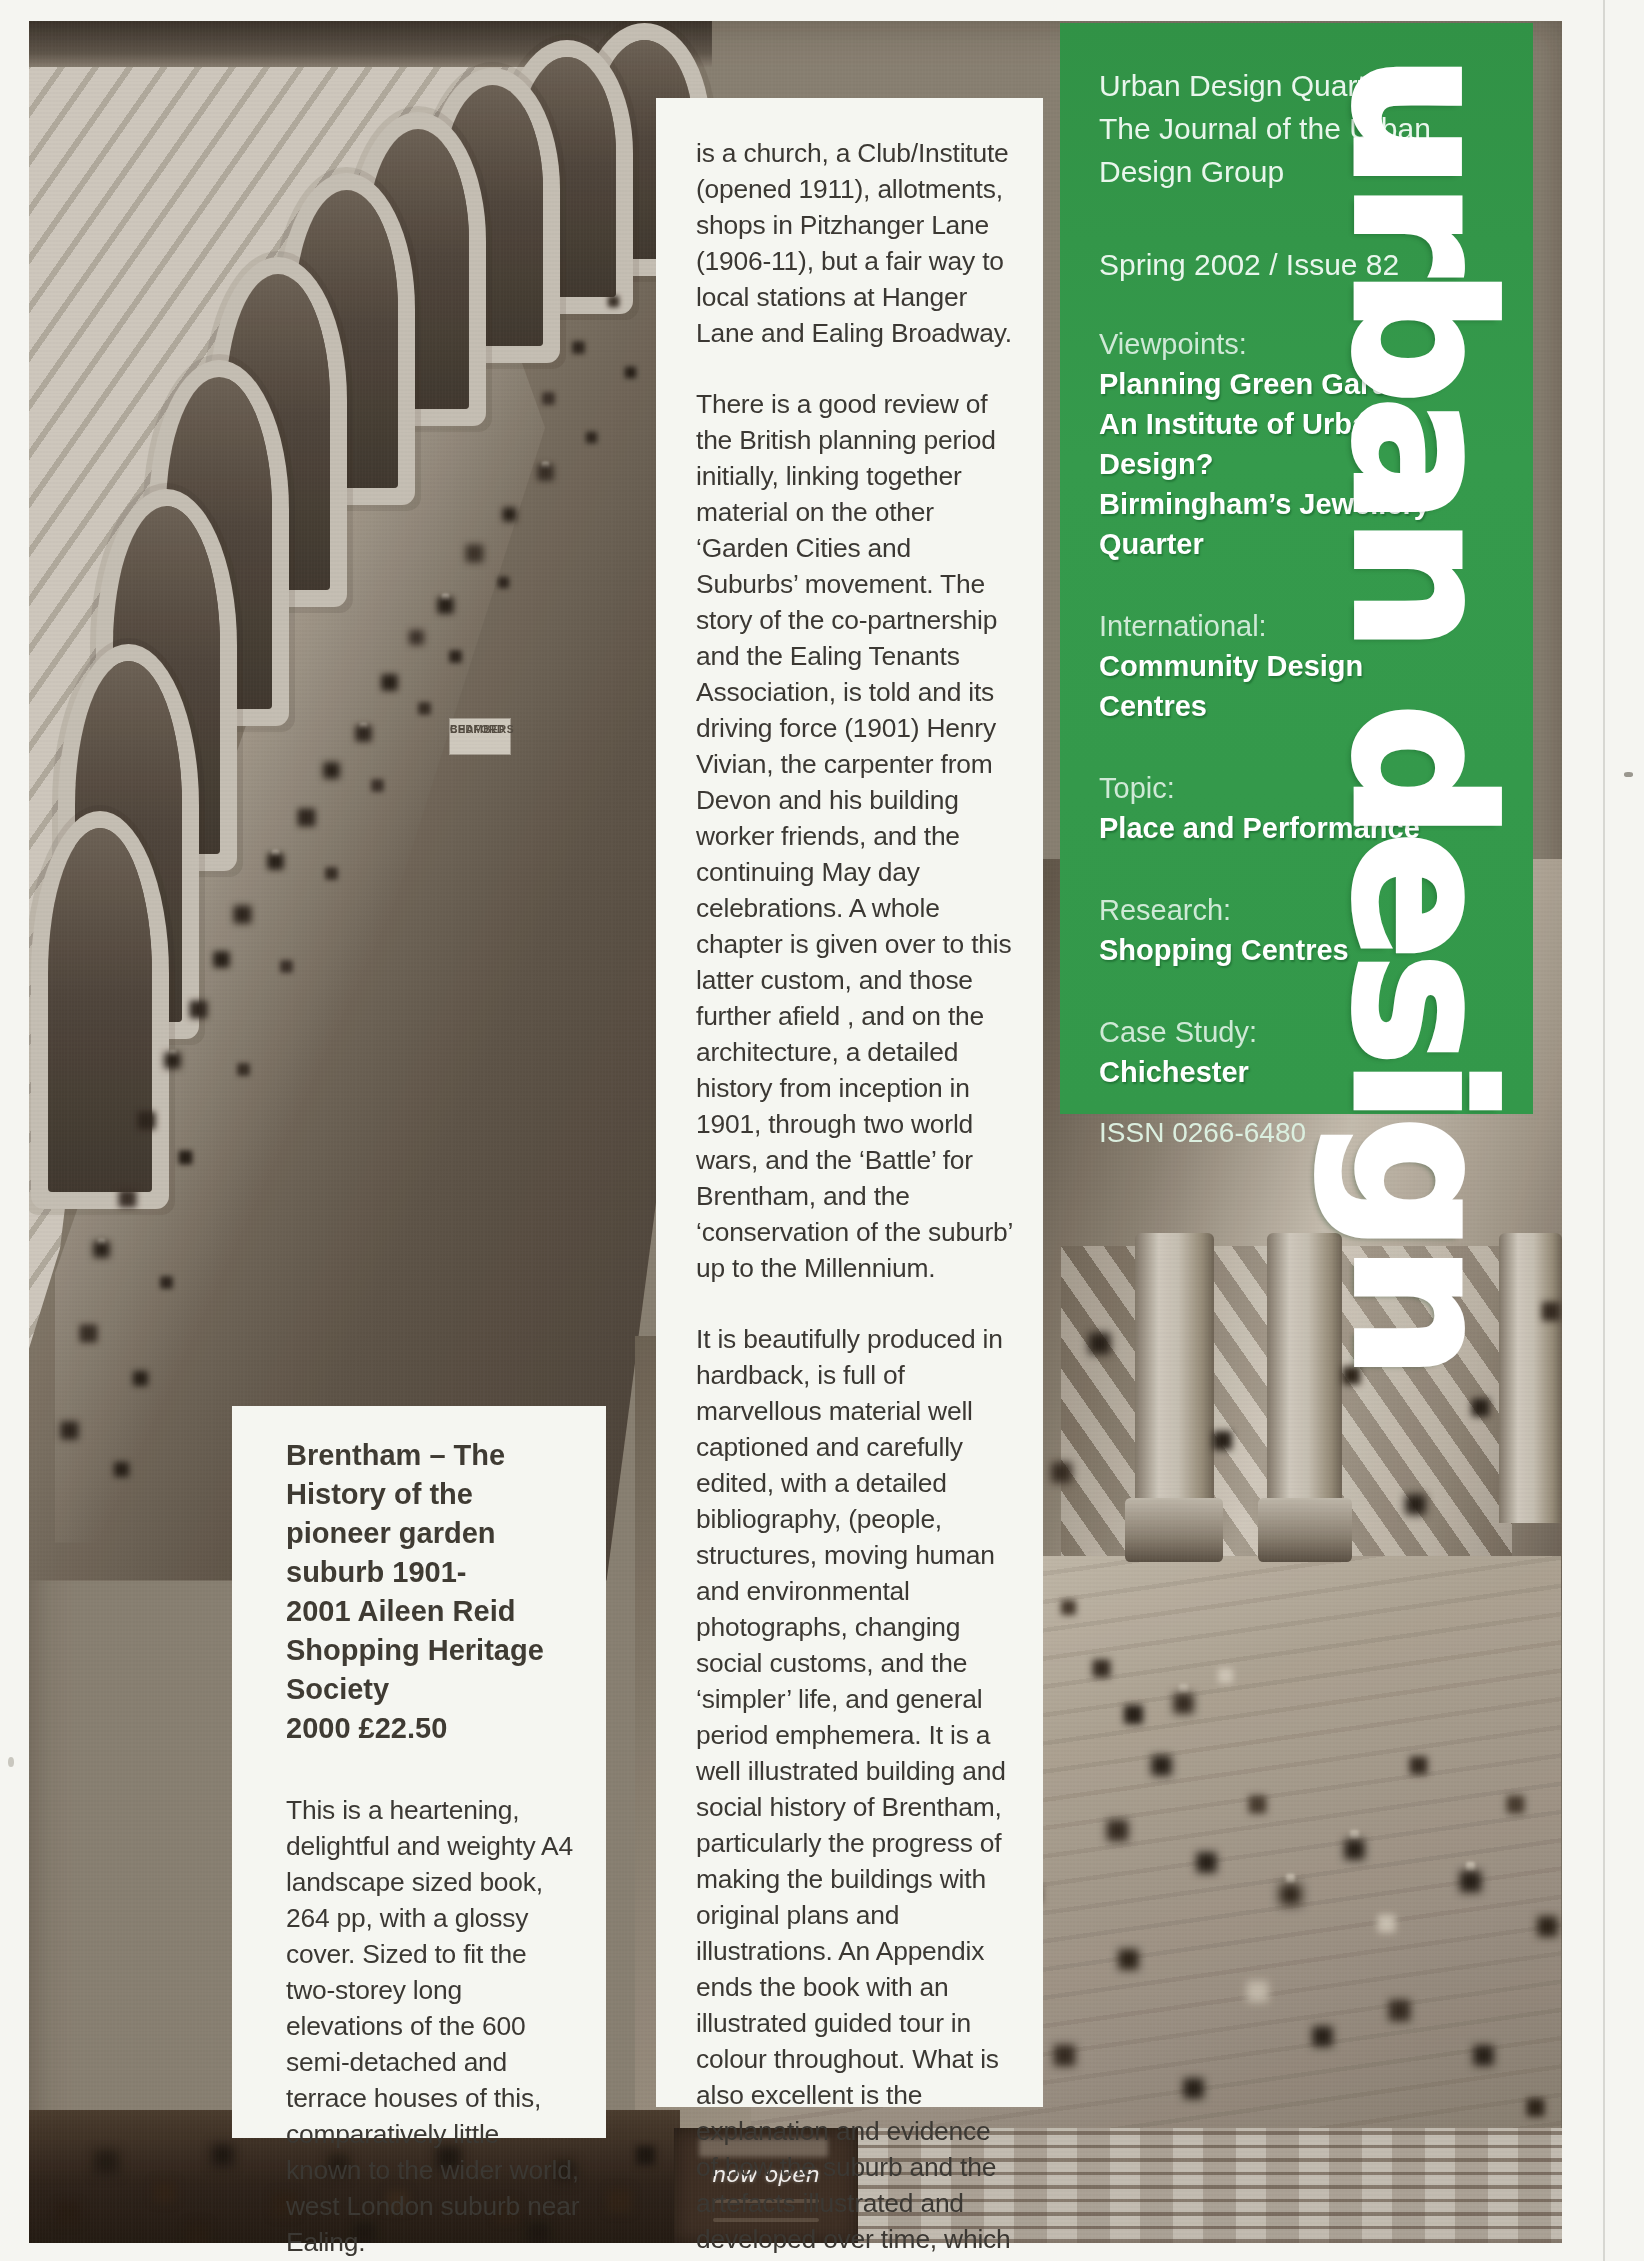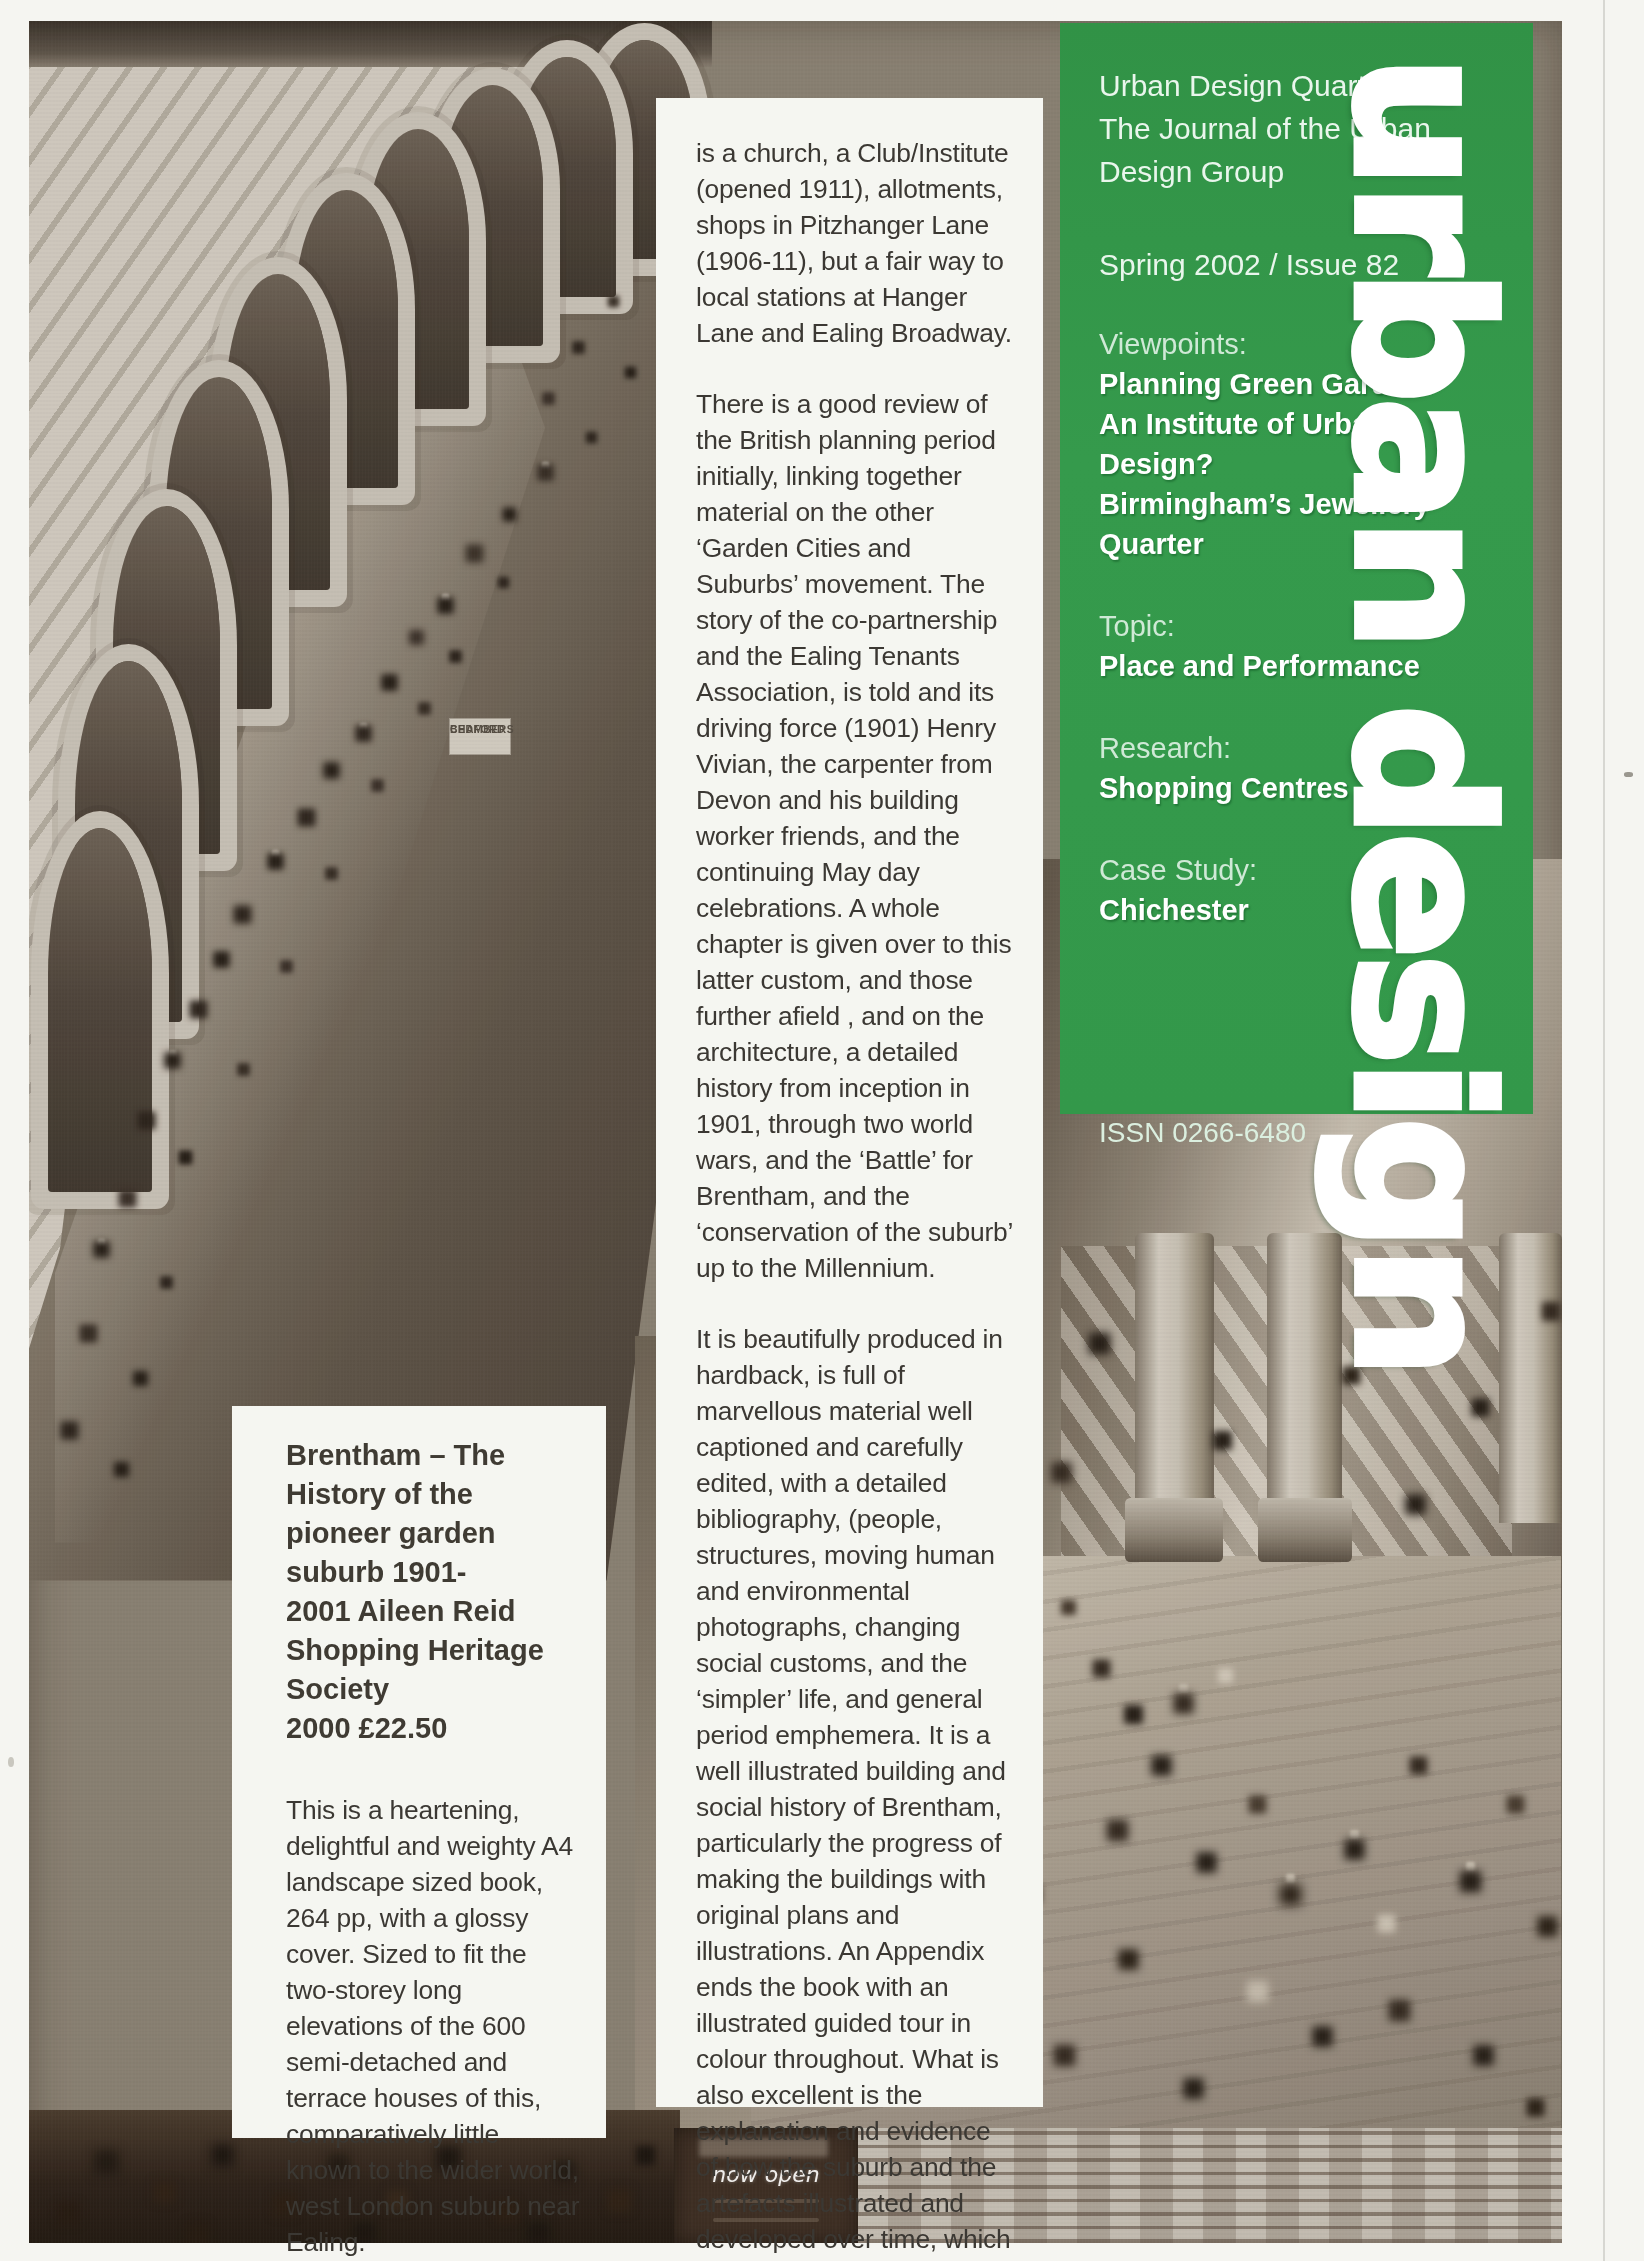--- a/index.html
+++ b/index.html
@@ -207,20 +207,24 @@
     </div>
     <div class="gp-issue">Spring 2002 / Issue 82</div>
 
     <div class="gp-section">
       <div class="gp-label">Viewpoints:</div>
       <div class="gp-item">Planning Green Garden</div>
       <div class="gp-item">An Institute of Urban Design?</div>
       <div class="gp-item">Birmingham’s Jewellery Quarter</div>
     </div>
     <div class="gp-section">
+      <div class="gp-label">International:</div>
+      <div class="gp-item">Community Design Centres</div>
+    </div>
+    <div class="gp-section">
       <div class="gp-label">Topic:</div>
       <div class="gp-item">Place and Performance</div>
     </div>
     <div class="gp-section">
       <div class="gp-label">Research:</div>
       <div class="gp-item">Shopping Centres</div>
     </div>
     <div class="gp-section">
       <div class="gp-label">Case Study:</div>
       <div class="gp-item">Chichester</div>

